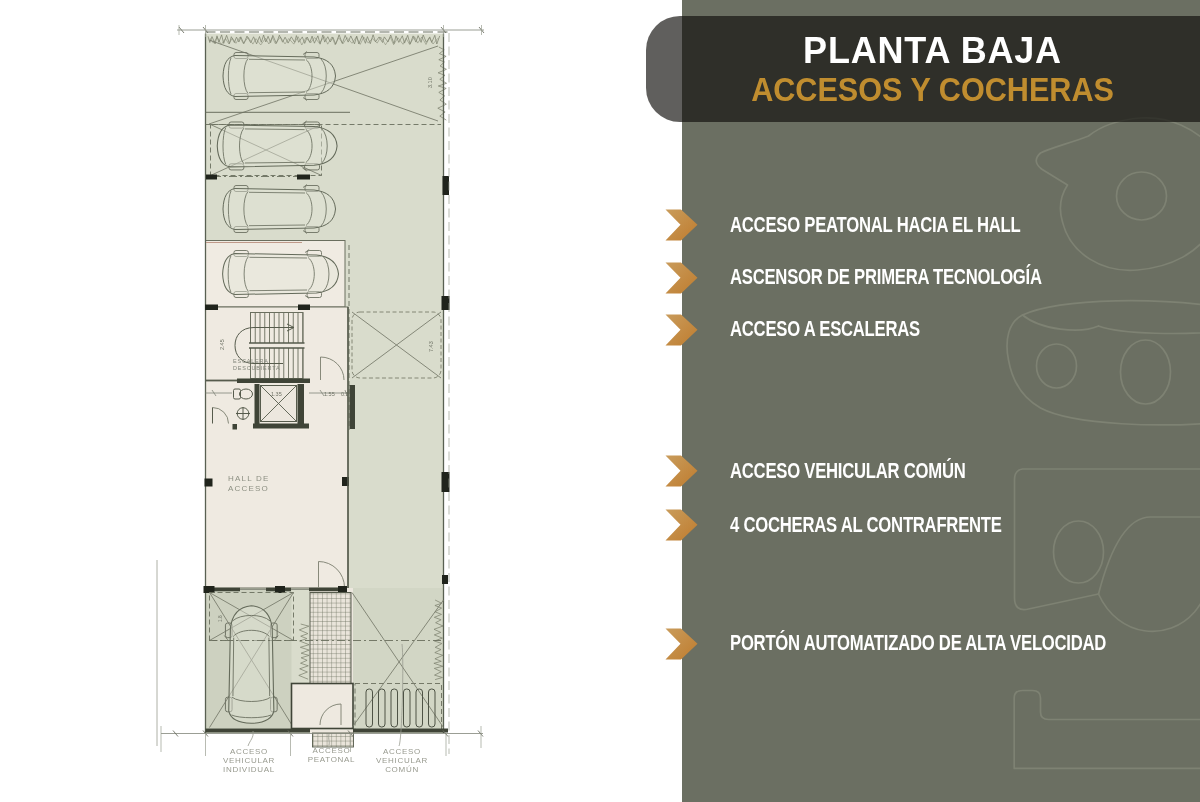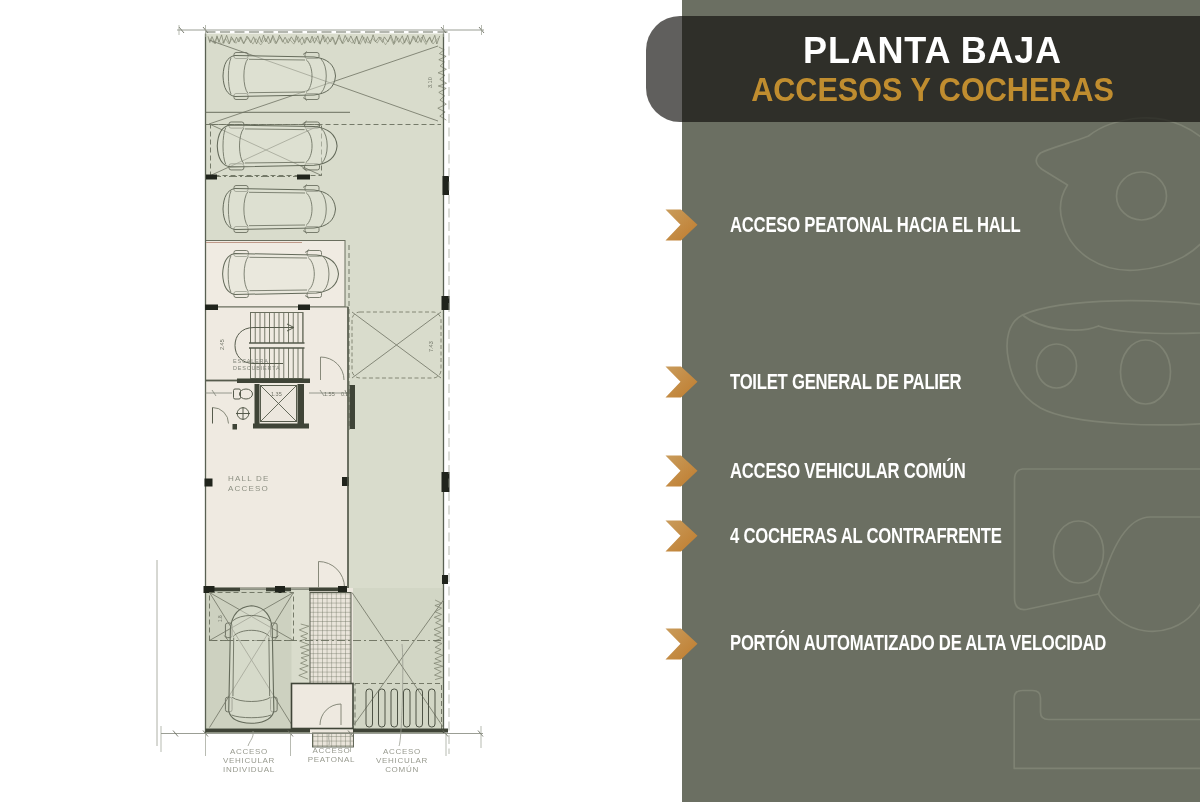--- a/index.html
+++ b/index.html
@@ -184,45 +184,57 @@
         <path d="M0.5,0.5 L16,0.5 L32.5,15.7 L16,31.5 L0.5,31.5 L15.5,15.7 Z" fill="url(#ag0)"></path>
         <defs>
           <linearGradient id="ag0" x1="0" y1="0" x2="1" y2="1">
             <stop offset="0" stop-color="#c99c5c"></stop>
             <stop offset="1" stop-color="#bf7c2e"></stop>
           </linearGradient>
         </defs>
       </svg>
       <span>ACCESO PEATONAL HACIA EL HALL</span>
     </div>
-<div class="item" style="top:366.2px">
-      <svg class="arr" width="33" height="32" viewBox="0 0 33 32">
-        <path d="M0.5,0.5 L16,0.5 L32.5,15.7 L16,31.5 L0.5,31.5 L15.5,15.7 Z" fill="url(#ag3)"></path>
-        <defs>
-          <linearGradient id="ag3" x1="0" y1="0" x2="1" y2="1">
-            <stop offset="0" stop-color="#c99c5c"></stop>
-            <stop offset="1" stop-color="#bf7c2e"></stop>
-          </linearGradient>
-        </defs>
-      </svg>
-      <span>TOILET GENERAL DE PALIER</span>
+<div class="item" style="top:261.6px">
+      <svg class="arr" width="33" height="32" viewBox="0 0 33 32">
+        <path d="M0.5,0.5 L16,0.5 L32.5,15.7 L16,31.5 L0.5,31.5 L15.5,15.7 Z" fill="url(#ag1)"></path>
+        <defs>
+          <linearGradient id="ag1" x1="0" y1="0" x2="1" y2="1">
+            <stop offset="0" stop-color="#c99c5c"></stop>
+            <stop offset="1" stop-color="#bf7c2e"></stop>
+          </linearGradient>
+        </defs>
+      </svg>
+      <span>ASCENSOR DE PRIMERA TECNOLOGÍA</span>
+    </div>
+<div class="item" style="top:313.9px">
+      <svg class="arr" width="33" height="32" viewBox="0 0 33 32">
+        <path d="M0.5,0.5 L16,0.5 L32.5,15.7 L16,31.5 L0.5,31.5 L15.5,15.7 Z" fill="url(#ag2)"></path>
+        <defs>
+          <linearGradient id="ag2" x1="0" y1="0" x2="1" y2="1">
+            <stop offset="0" stop-color="#c99c5c"></stop>
+            <stop offset="1" stop-color="#bf7c2e"></stop>
+          </linearGradient>
+        </defs>
+      </svg>
+      <span>ACCESO A ESCALERAS</span>
     </div>
 <div class="item" style="top:455px">
       <svg class="arr" width="33" height="32" viewBox="0 0 33 32">
         <path d="M0.5,0.5 L16,0.5 L32.5,15.7 L16,31.5 L0.5,31.5 L15.5,15.7 Z" fill="url(#ag5)"></path>
         <defs>
           <linearGradient id="ag5" x1="0" y1="0" x2="1" y2="1">
             <stop offset="0" stop-color="#c99c5c"></stop>
             <stop offset="1" stop-color="#bf7c2e"></stop>
           </linearGradient>
         </defs>
       </svg>
       <span>ACCESO VEHICULAR COMÚN</span>
     </div>
-<div class="item" style="top:520px">
+<div class="item" style="top:509px">
       <svg class="arr" width="33" height="32" viewBox="0 0 33 32">
         <path d="M0.5,0.5 L16,0.5 L32.5,15.7 L16,31.5 L0.5,31.5 L15.5,15.7 Z" fill="url(#ag6)"></path>
         <defs>
           <linearGradient id="ag6" x1="0" y1="0" x2="1" y2="1">
             <stop offset="0" stop-color="#c99c5c"></stop>
             <stop offset="1" stop-color="#bf7c2e"></stop>
           </linearGradient>
         </defs>
       </svg>
       <span>4 COCHERAS AL CONTRAFRENTE</span>

